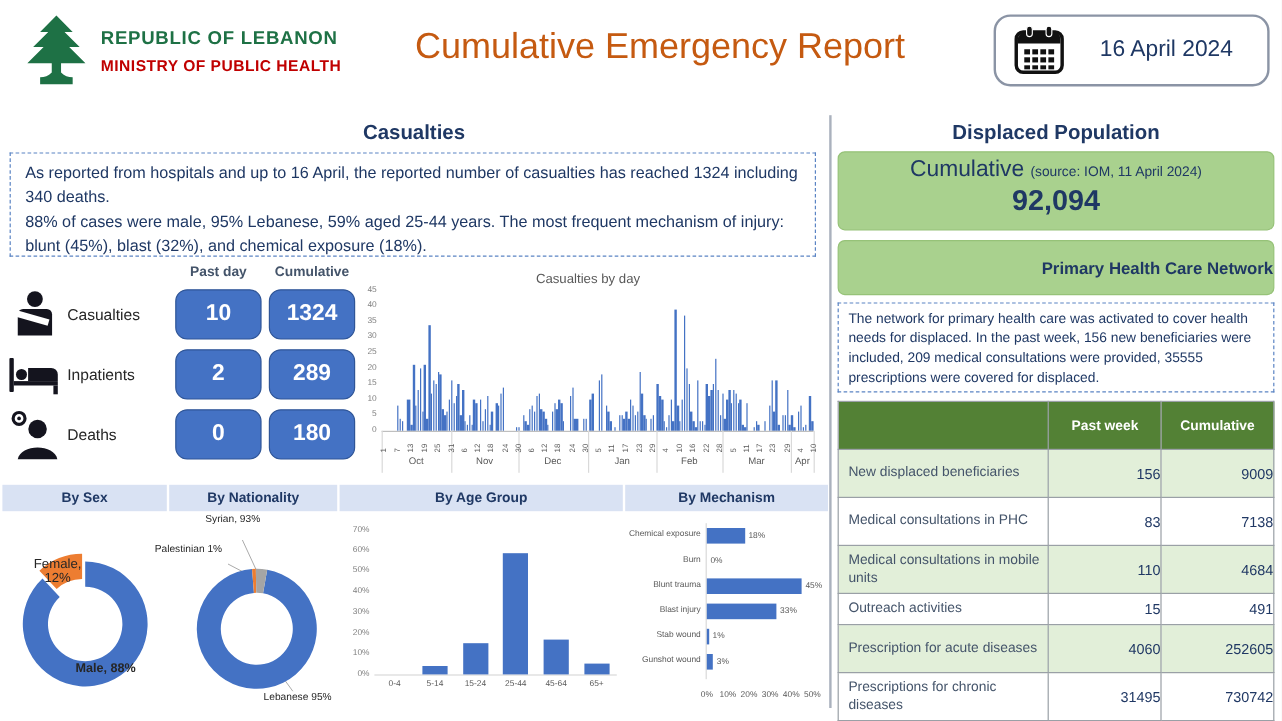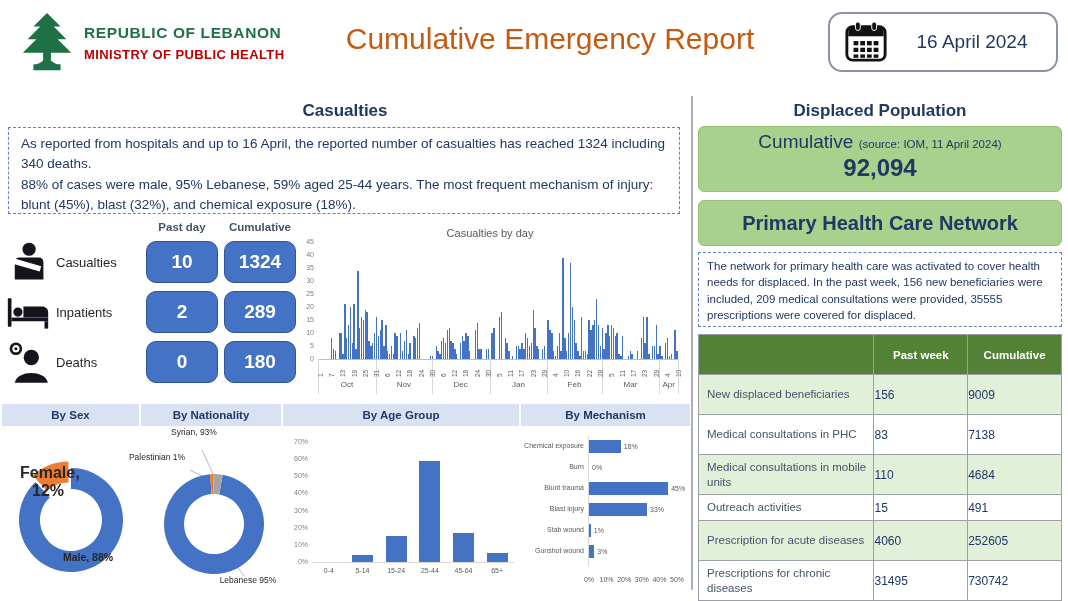--- a/index.html
+++ b/index.html
@@ -61,27 +61,27 @@
   .mc-val  { position:absolute; font-size:7px; color:#595959; line-height:13px; }
 
   
   .divider { position:absolute; left:691px; top:96px; width:1.5px; height:494px; background:#aab1bd; }
   .green-box { position:absolute; left:698px; width:364px; background:#A9D18E; border:1px solid #96c278;
                border-radius:6px; color:#1F3864; text-align:center; }
   .gb1 { top:126px; height:66px; padding-top:4px; }
   .gb1 .line1 { font-size:19px; }
   .gb1 .src { font-size:11.5px; }
   .gb1 .big { font-size:24px; font-weight:800; margin-top:1px; }
-  .gb2 { top:200px; height:46px; font-size:20px; font-weight:bold; line-height:44px; }
+  .gb2 { top:200px; height:46px; font-size:14px; font-weight:bold; line-height:44px;text-align:right; }
 
   .phc-table { position:absolute; left:698px; top:334px; width:364px; border-collapse:collapse; }
   .phc-table th, .phc-table td { border:1px solid #9aa0a6; }
   .phc-table th { background:#538135; color:#fff; font-size:11.5px; font-weight:bold; height:26px; }
   .phc-table td.lbl { font-size:11.5px; color:#44546A; padding:3px 4px 3px 8px; line-height:1.3; }
-  .phc-table td.num { font-size:12px; color:#203864; text-align:left; }
+  .phc-table td.num { font-size:12px; color:#203864; text-align:right; }
   .phc-table tr.alt { background:#E2EFD9; }
   .phc-table tr { height:40px; }
   .phc-table tr.short { height:26px; }
   .phc-table col.c1 { width:176px; } .phc-table col.c2 { width:94px; } .phc-table col.c3 { width:94px; }
 </style>
 </head>
 <body>
 
 <div class="page">
 
@@ -386,21 +386,21 @@
     <div style="width:137px;">By Sex</div>
     <div style="width:140px;">By Nationality</div>
     <div style="width:236px;">By Age Group</div>
     <div style="width:169px;">By Mechanism</div>
   </div>
 
   <svg style="position:absolute;left:4px;top:432px;" width="134" height="164" viewBox="0 0 134 164">
       <path d="M67,36 A52 52 0 1 1 31.40355049170821,50.093631374086584 L45.77903971621066,65.40197254993623 A31 31 0 1 0 67,57 Z" fill="#4472C4"></path>
       <path d="M28.826678622915473,43.58519597286882 A52 52 0 0 1 64.42312813120725,29.491564598782233 L64.42312813120725,50.49156459878223 A31 31 0 0 0 43.202167847417925,58.893537148718465 Z" fill="#ED7D31"></path>
     </svg>
-  <div class="donut-lab" style="left:20px;top:464px;width:56px;font-size:16px;font-weight:700;">Female, 12%</div>
+  <div class="donut-lab" style="left:20px;top:464px;width:56px;font-size:11px;font-weight:400;">Female, 12%</div>
   <div class="donut-lab" style="left:56px;top:551px;width:64px;font-size:10.5px;font-weight:600;">Male, 88%</div>
 
   <svg style="position:absolute;left:140px;top:424px;" width="148" height="176" viewBox="0 0 148 176">
     <line x1="50" y1="46" x2="69" y2="56" stroke="#a6a6a6" stroke-width="0.8"></line>
     <line x1="62" y1="26" x2="74" y2="52" stroke="#a6a6a6" stroke-width="0.8"></line>
     <line x1="96" y1="141" x2="104" y2="152" stroke="#a6a6a6" stroke-width="0.8"></line>
   <path d="M82.68240888334651,50.7596123493896 A50 50 0 1 1 70.03750215716052,50.157261202402886 L71.62250129429631,70.09435672144173 A30 30 0 1 0 79.20944533000791,70.45576740963375 Z" fill="#4472C4"></path>
       <path d="M70.03750215716052,50.157261202402886 A50 50 0 0 1 73.20670180825957,50.006293616306245 L73.52402108495575,70.00377616978375 A30 30 0 0 0 71.62250129429631,70.09435672144173 Z" fill="#ED7D31"></path>
       <path d="M73.20670180825957,50.006293616306245 A50 50 0 0 1 82.6824088833465,50.75961234938959 L79.2094453300079,70.45576740963375 A30 30 0 0 0 73.52402108495575,70.00377616978375 Z" fill="#A5A5A5"></path>
     </svg>

